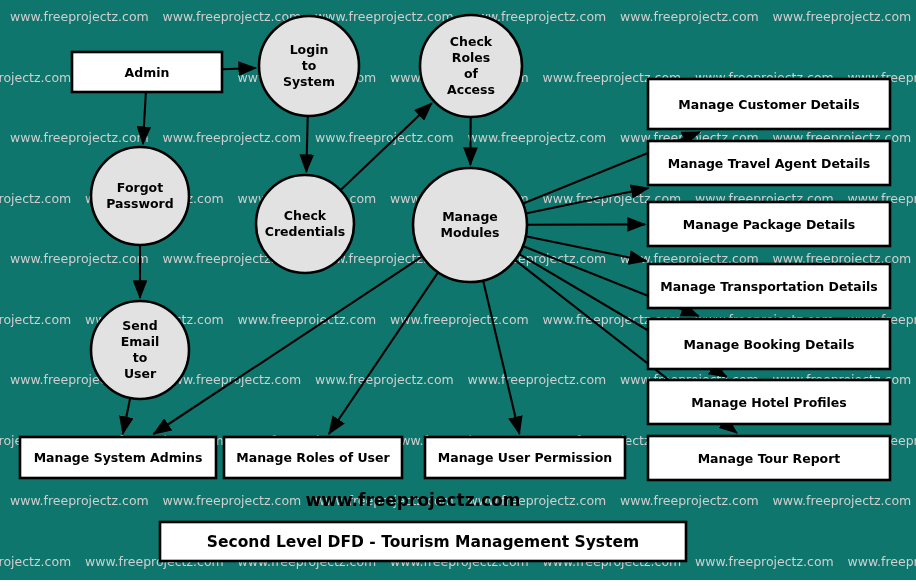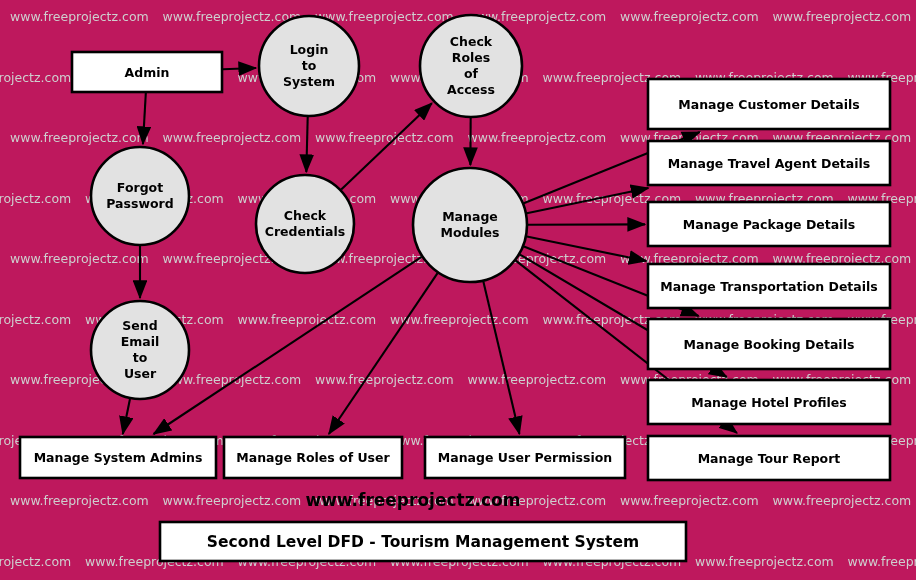--- a/index.html
+++ b/index.html
@@ -7,21 +7,21 @@
     padding: 0;
     background: #ffffff;
   }
   body {
     font-family: "DejaVu Sans", sans-serif;
   }
   #stage {
     position: relative;
     width: 916px;
     height: 580px;
-    background: #be185d;
+    background: #0f766e;
     overflow: hidden;
   }
   
   #watermarks {
     position: absolute;
     left: 0; top: 0;
     width: 916px;
     height: 587px;
     pointer-events: none;
     z-index: 1;

